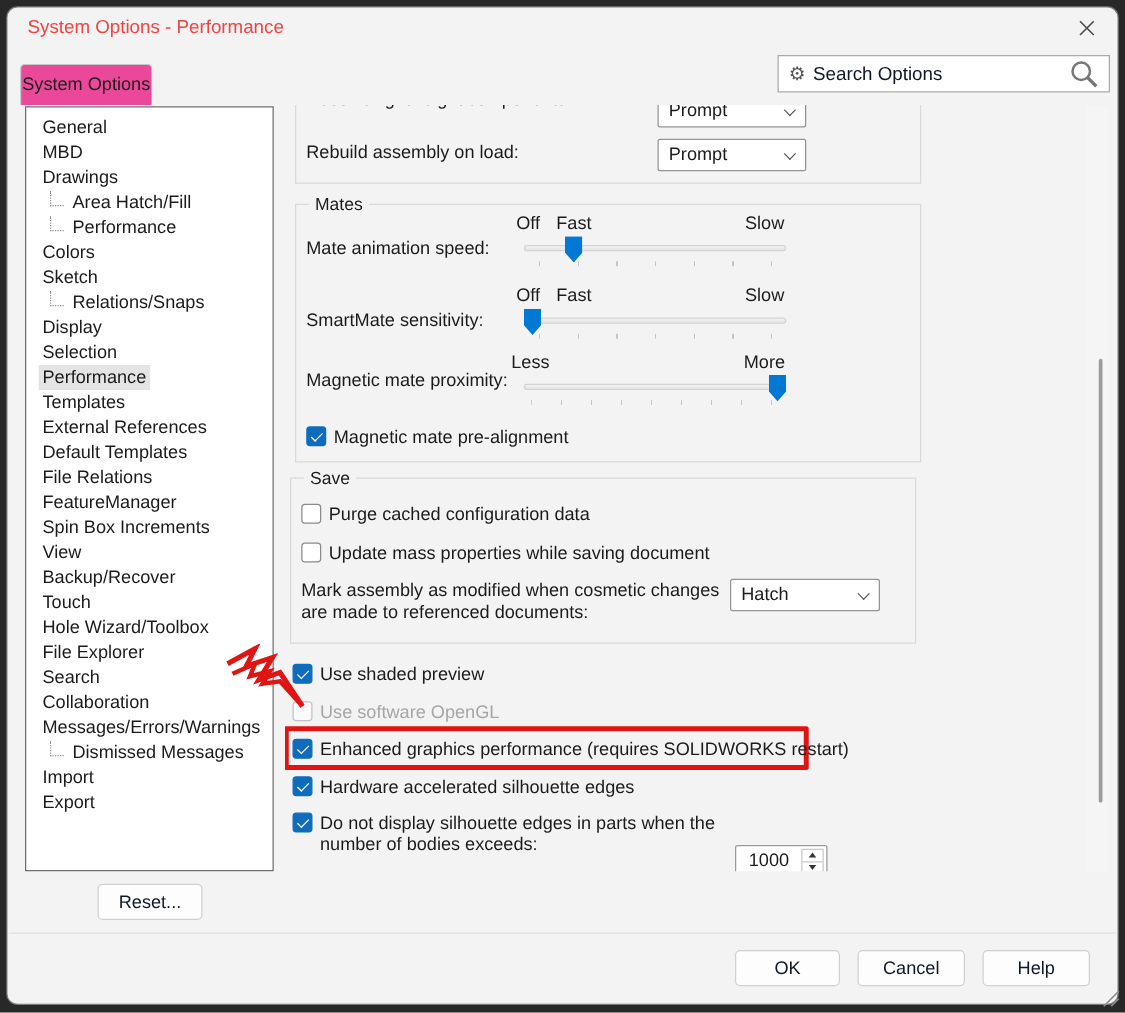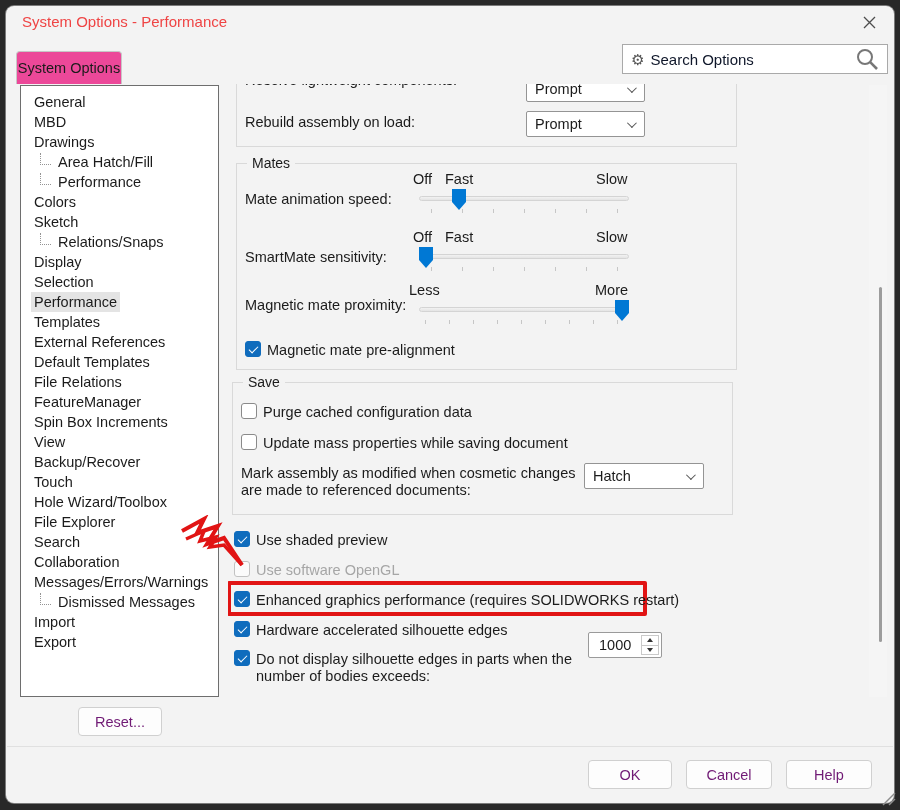--- a/index.html
+++ b/index.html
@@ -15,21 +15,21 @@
   .searchbox{left:622px;top:44px;width:266px;height:30px;background:#fff;border:1px solid #a9a9a9;display:flex;align-items:center;padding:0 8px;gap:6px}
   .gear{font-size:15px;color:#555;line-height:1}
   .search-ph{font-size:15px;color:#0f172a;flex:1}
   
   .sidebar{left:20px;top:85px;width:199px;height:612px;background:#fff;border:1px solid #6e6e6e;padding-top:6px;overflow:hidden}
   .si{height:20px;line-height:20px;font-size:14.5px;padding-left:10px;white-space:nowrap;display:flex;align-items:center}
   .si .elbow{display:inline-block;width:11px;height:12px;border-left:1px dotted #949494;border-bottom:1px dotted #949494;margin:0 4px 7px 9px}
   .si span.t{padding:0 3px}
   .si span.sel{background:#e4e4e4}
   
-  .btn{background:#fdfdfd;border:1px solid #d0d0d0;border-radius:4px;font-size:14.5px;color:#701a75;display:flex;align-items:center;justify-content:center;font-family:"Liberation Sans",sans-serif}
+  .btn{background:#fdfdfd;border:1px solid #d0d0d0;border-radius:4px;font-size:14.5px;color:#0f172a;display:flex;align-items:center;justify-content:center;font-family:"Liberation Sans",sans-serif}
   
   .content{left:228px;top:84px;width:640px;height:613px;overflow:hidden}
   .group{position:absolute;border:1px solid #d9d9d9}
   .gtitle{position:absolute;top:-9px;left:10px;background:#f3f3f3;padding:0 5px;font-size:14px;line-height:16px}
   .lbl{font-size:14.5px;white-space:nowrap}
   .lbl.dis{color:#a6a6a6}
   .combo{background:#fff;border:1px solid #949494;border-radius:2px;font-size:14.5px;padding-left:8px;display:flex;align-items:center;position:absolute}
   .combo .chev{position:absolute;right:10px;top:9px;width:7px;height:7px;border-right:1.4px solid #555;border-bottom:1.4px solid #555;transform:rotate(45deg) translateY(-2px)}
   
   .track{position:absolute;height:5px;width:210px;background:linear-gradient(#f2f2f2,#e4e4e4);border:1px solid #d4d4d4;border-radius:3px}
@@ -244,21 +244,21 @@
   <div class="redbox" style="left:-1px;top:497px;width:420px;height:35px"></div>
   <div class="cb on" style="left:6px;top:507px"></div>
   <div class="a lbl" style="left:28px;top:508px">Enhanced graphics performance (requires SOLIDWORKS restart)</div>
 
   <div class="cb on" style="left:6px;top:537px"></div>
   <div class="a lbl" style="left:28px;top:538px">Hardware accelerated silhouette edges</div>
 
   <div class="cb on" style="left:6px;top:566px"></div>
   <div class="a lbl" style="left:28px;top:567px">Do not display silhouette edges in parts when the</div>
   <div class="a lbl" style="left:28px;top:584px">number of bodies exceeds:</div>
-  <div class="spin" style="left:360px;top:548px">
+  <div class="spin" style="left:360px;top:592px">
     <span>1000</span>
     <span class="spincol">
       <span class="su">
           <i></i>
         </span>
       <span class="sd">
           <i></i>
         </span>
     </span>
   </div>

